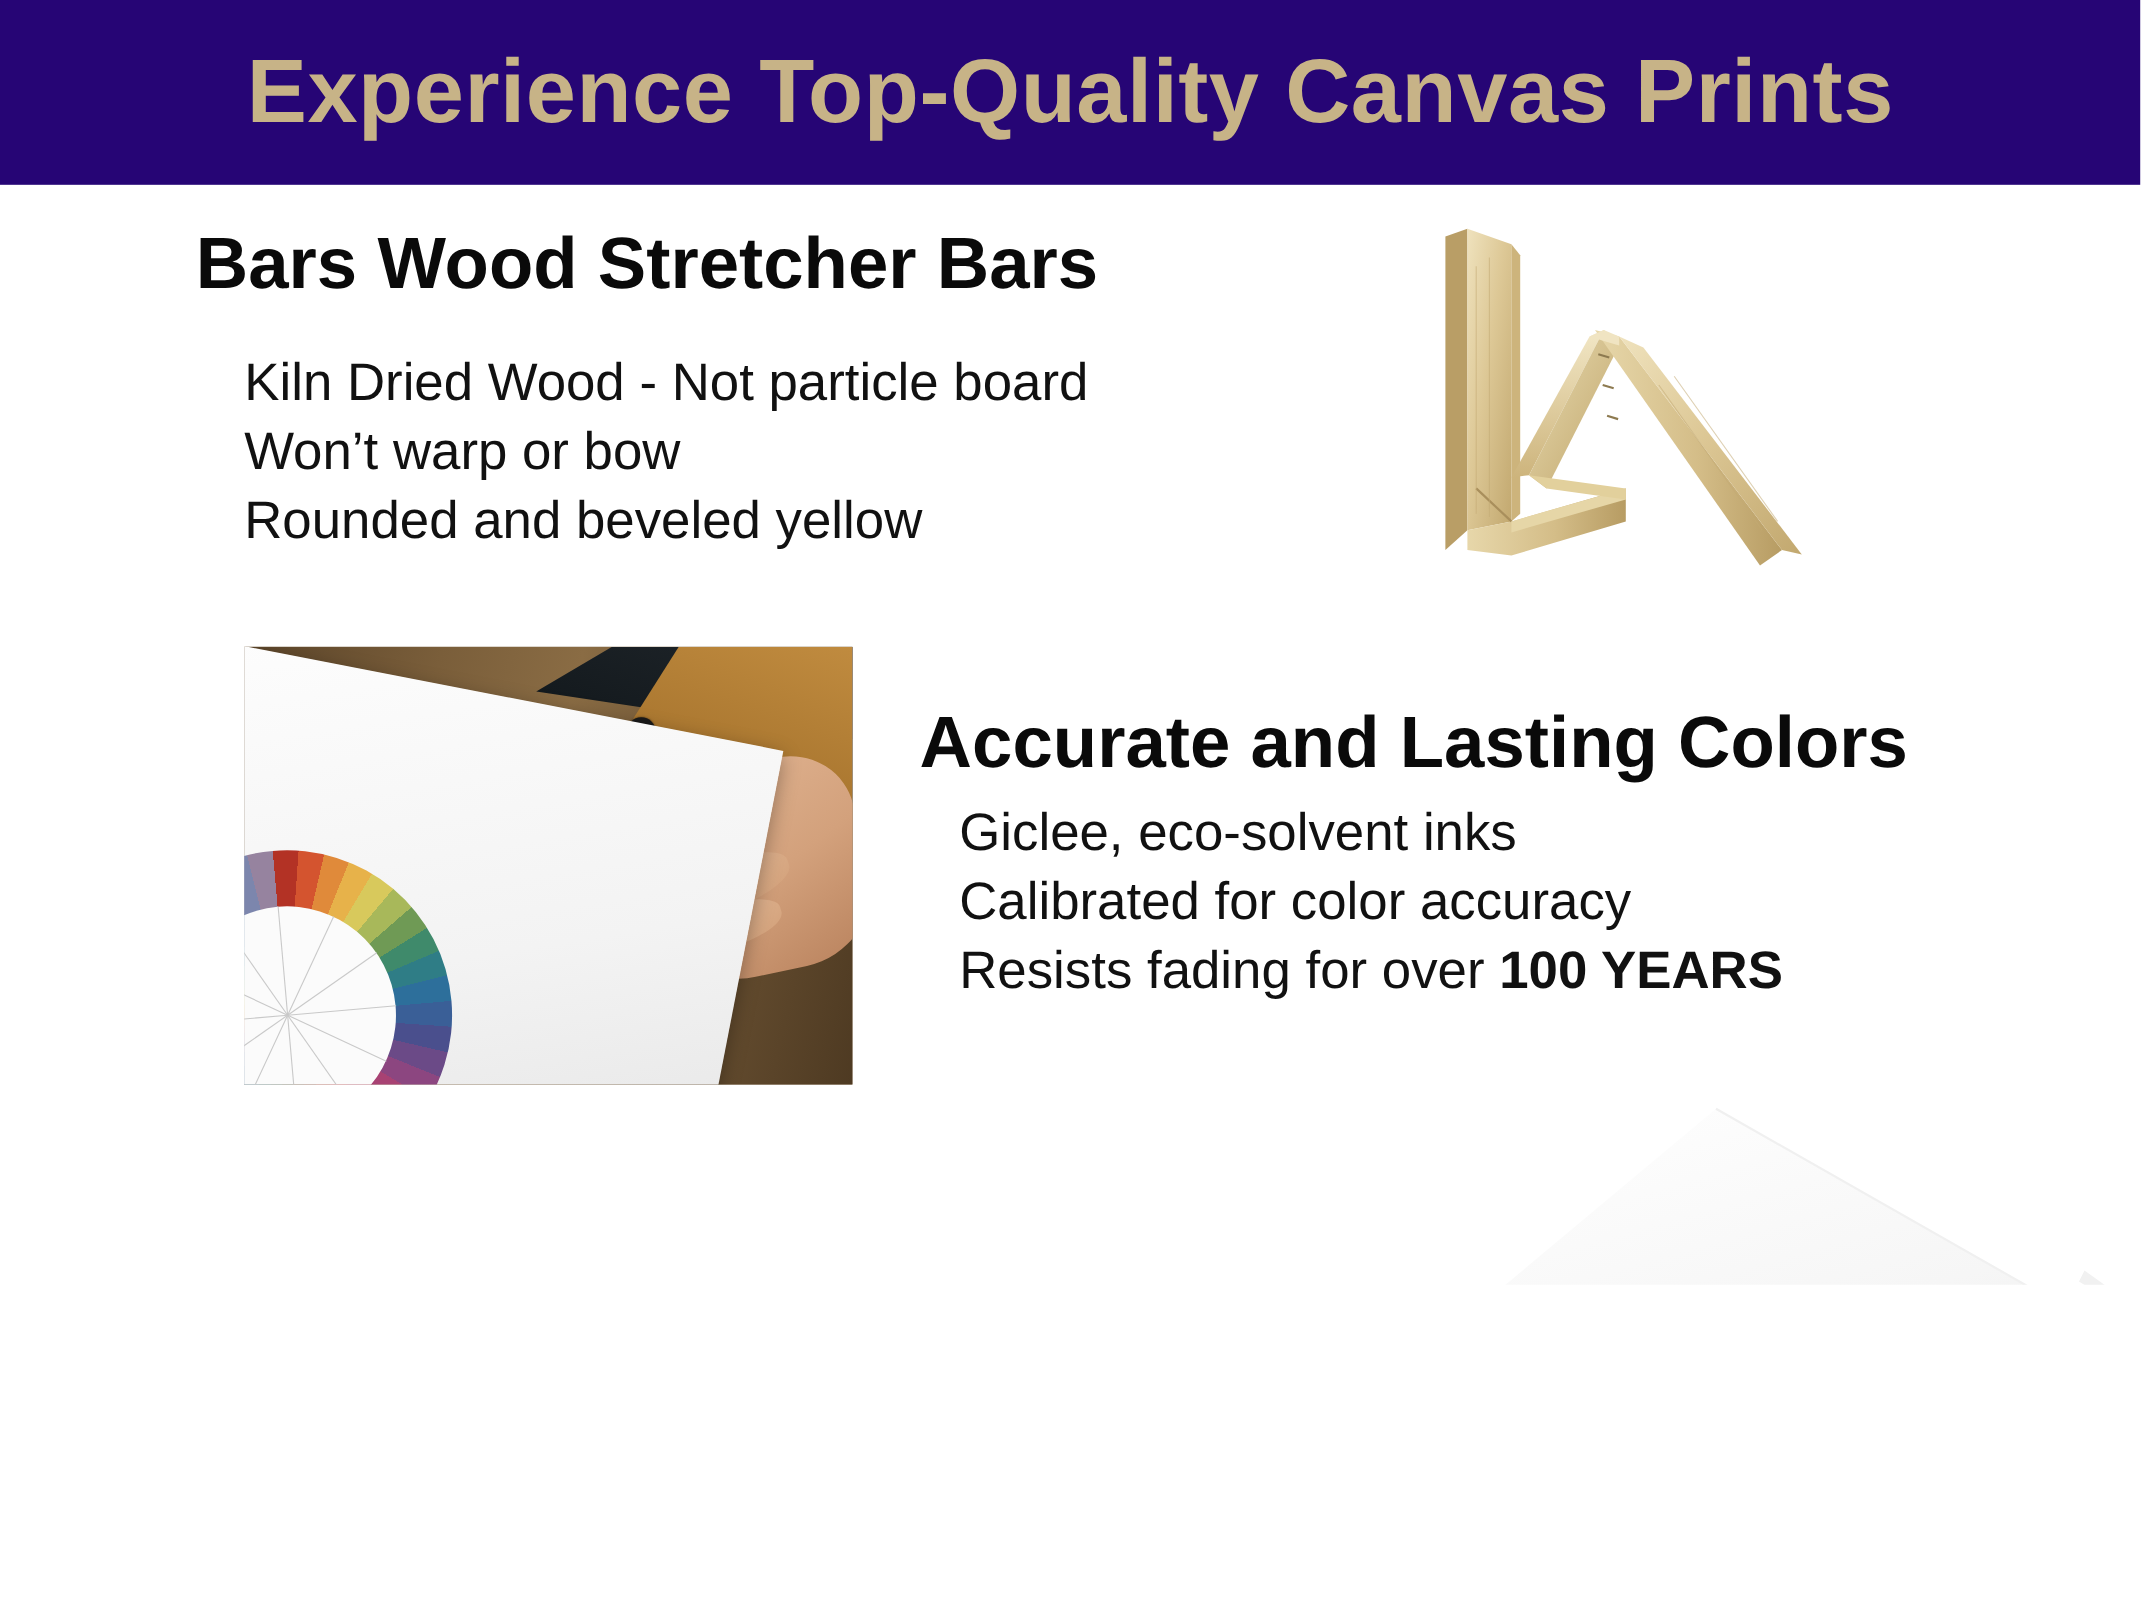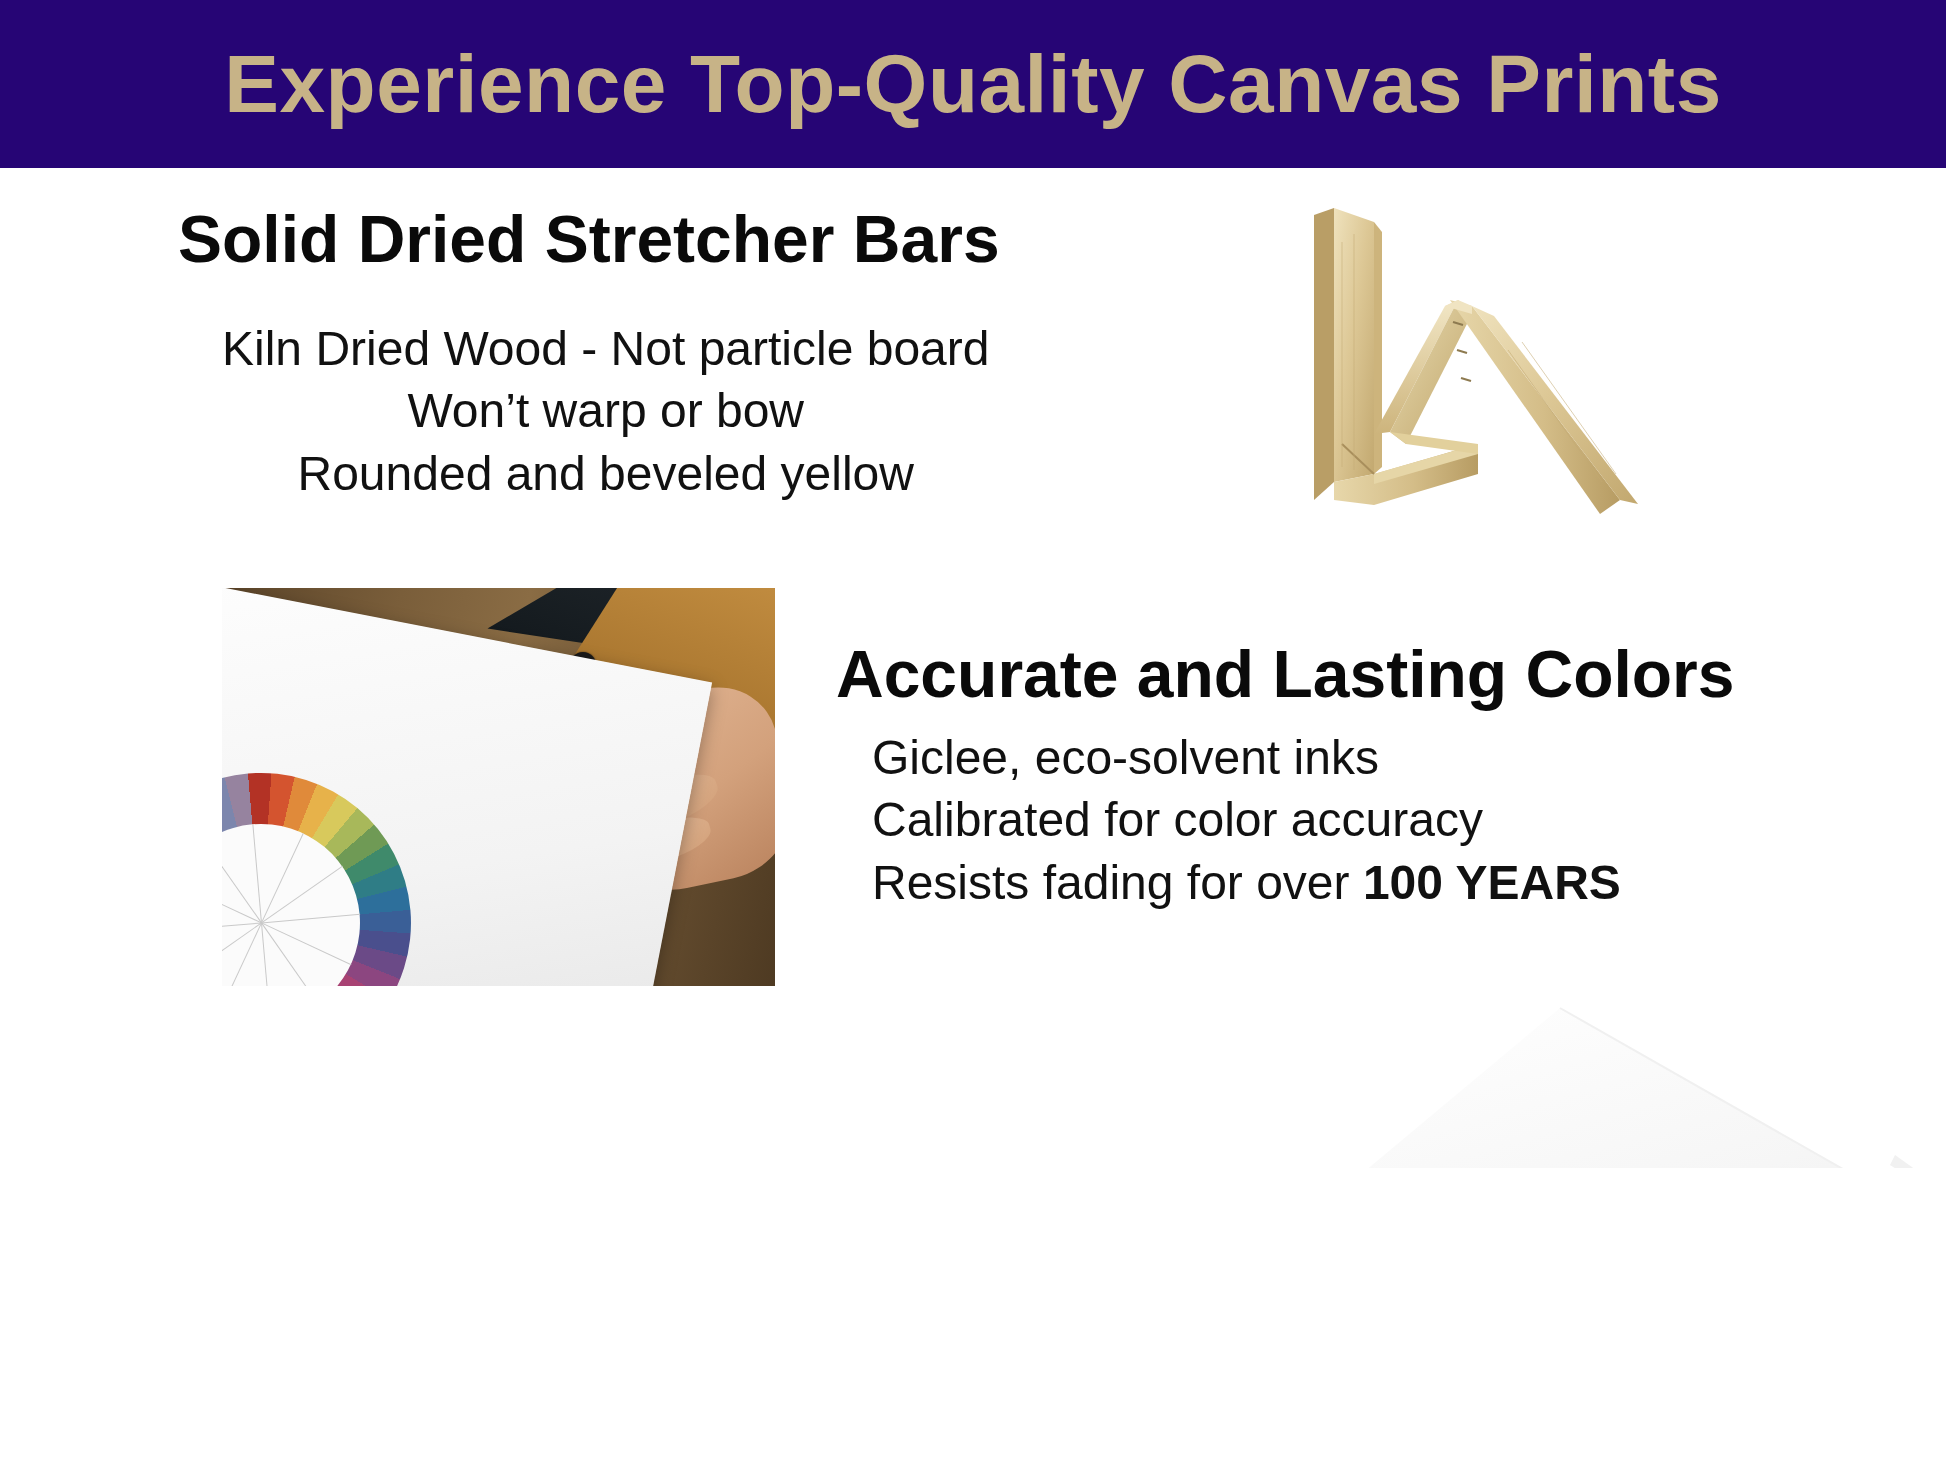--- a/index.html
+++ b/index.html
@@ -62,21 +62,21 @@
     font-weight:normal;
     color:#111111;
     font-size:48px;
     line-height:1.30;
     white-space:nowrap;
   }
   .bullet-list li b { font-weight:bold; }
 
   
   #heading-stretcher { left:178px; top:205px; }
-  #list-stretcher    { left:222px; top:318px;text-align:center; }
+  #list-stretcher    { left:222px; top:318px; }
 
   
   #heading-colors { left:836px; top:640px; }
   #list-colors    { left:872px; top:727px; }
 
   
   #heading-premium { left:178px; top:1072px; }
   #list-premium    { left:222px; top:1178px; }
 
   
@@ -202,21 +202,21 @@
 </style>
 </head>
 <body>
 
 <div id="slide">
 
   <div id="header-band">
     <div id="header-title">Experience Top-Quality Canvas Prints</div>
   </div>
 
-  <div class="section-heading" id="heading-stretcher">Solid Dried Stretcher Bars</div>
+  <div class="section-heading" id="heading-stretcher">Bars Wood Stretcher Bars</div>
 
   <ul class="bullet-list" id="list-stretcher">
     <li>Kiln Dried Wood - Not particle board</li>
     <li>Won’t warp or bow</li>
     <li>Rounded and beveled yellow</li>
   </ul>
 
   <div id="img-stretcher-bars">
     <svg viewBox="0 0 375 370" xmlns="http://www.w3.org/2000/svg" aria-hidden="true">
       <defs>

